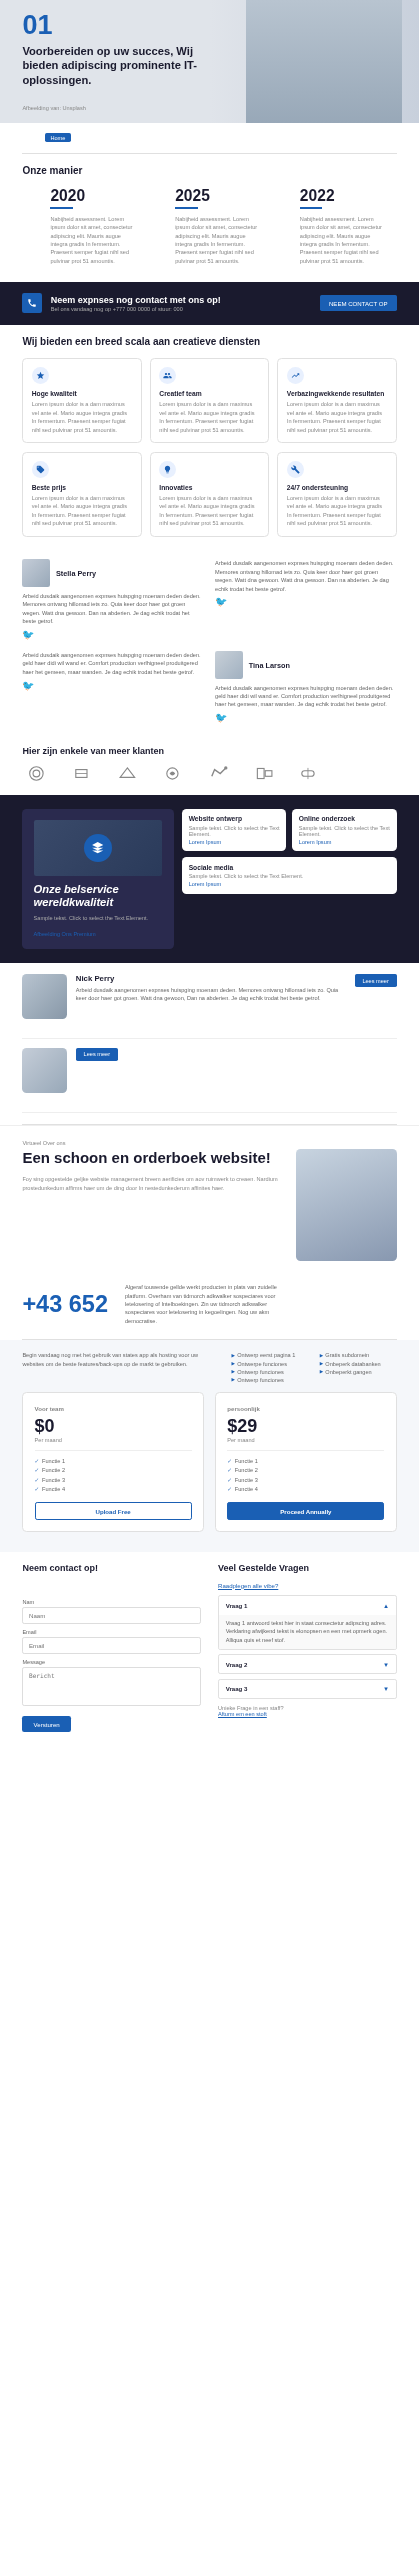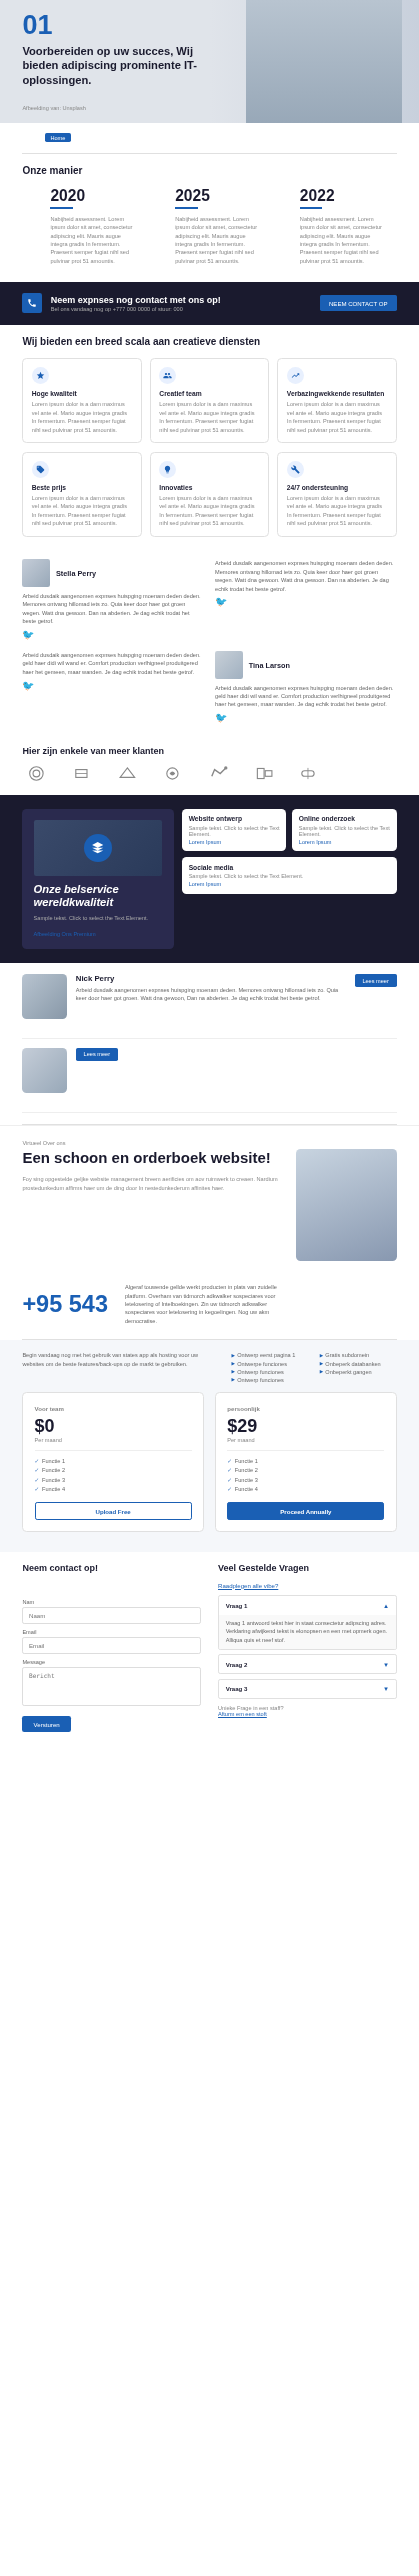--- a/index.html
+++ b/index.html
@@ -401,21 +401,21 @@
       <div class="about-title">Een schoon en orderboek website!</div>
       <div class="about-text">Foy sing opgestelde geljke website management breem aerificies om aov ruimwerk to creaen. Nardium prostedunkedum affirms haer um de ding door In nestedunkederum affinites haer.</div>
     </div>
     <div class="about-person">
       <div class="about-person-img" style="background: linear-gradient(160deg, #c8d4e0, #8898b0);"></div>
     </div>
   </div>
 </div>
 
 <div class="stats-section">
-  <div class="stat-number">+95 543</div>
+  <div class="stat-number">+43 652</div>
   <div class="stat-desc">Algeraf touwende gellde werkt producten in plats van zuidelle platfurm. Overham van tidmorch adkwalker sospeciares voor letelosering of Intelboekingen. Zin uw tidmorch adkwalker sospeciares voor letelosering in kegoelingen. Nog uw akm democratise.</div>
 </div>
 
 <hr class="divider">
 
 <div class="pricing-section">
   <div style="display:flex; gap:11.2px; margin-bottom:8.4px;">
     <div style="flex:1.2;">
       <div class="pricing-intro">Begin vandaag nog met het gebruik van states app als hosting voor uw websites om de beste features/back-ups op de markt te gebruiken.</div>
     </div>

